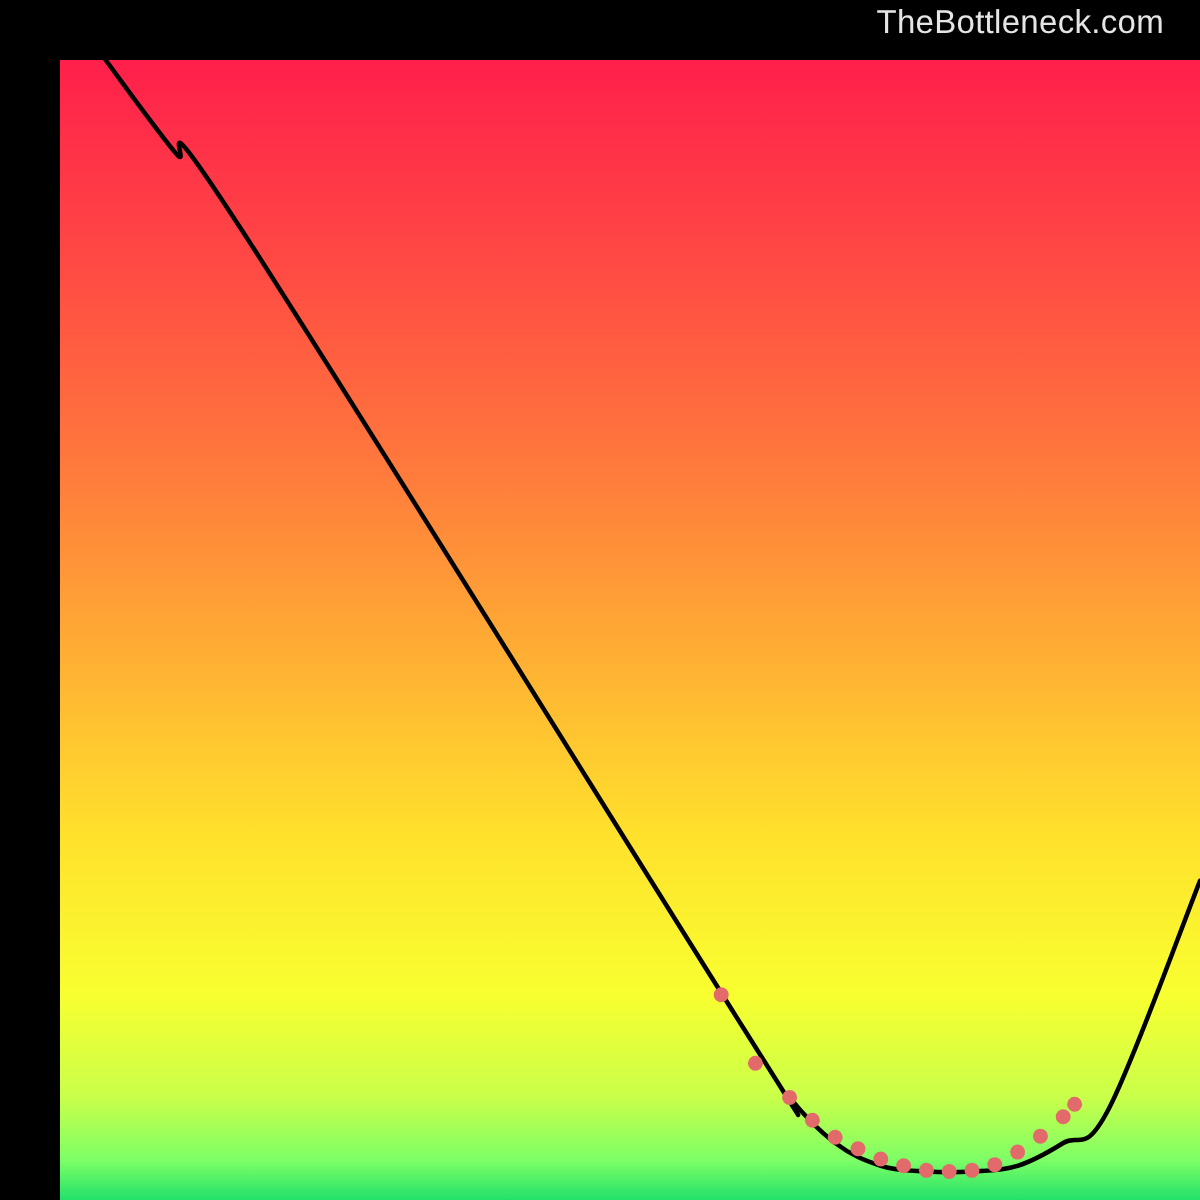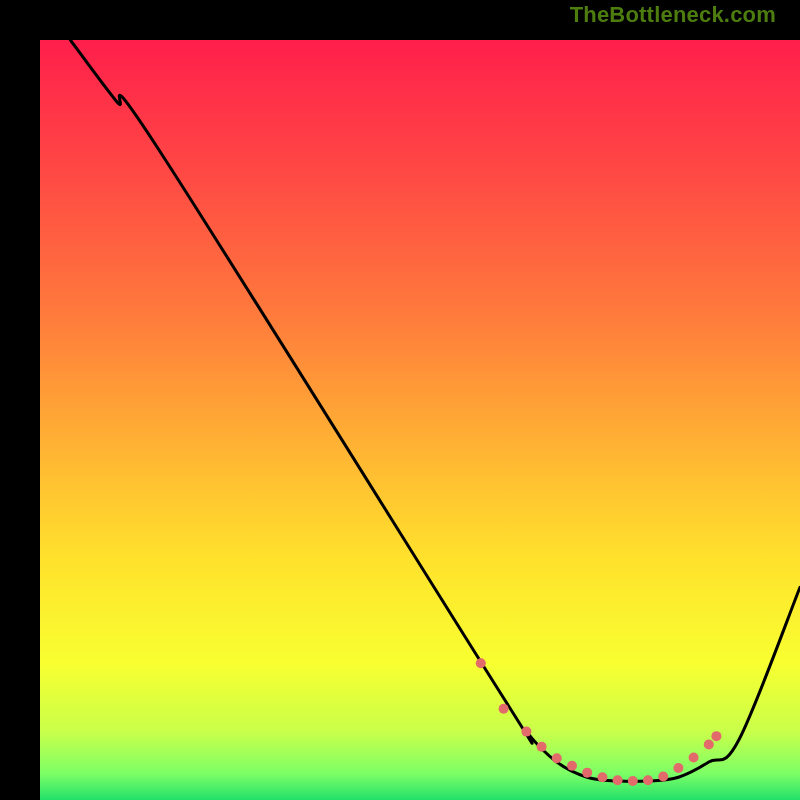--- a/index.html
+++ b/index.html
@@ -23,23 +23,23 @@
     position: absolute;
     left: 20px;
     top: 20px;
     width: 760px;
     height: 760px;
   }
   .watermark {
     position: absolute;
     top: 2px;
     right: 24px;
-    color: #4d7c0f;
+    color: #e5e5e5;
     font-size: 22px;
-    font-weight: 700;
+    font-weight: 400;
     letter-spacing: 0.2px;
     user-select: none;
   }
 </style>
 </head>
 <body>
 
 <div class="frame">
   <svg class="plot" viewBox="0 0 760 760" preserveAspectRatio="none">
     <defs>

